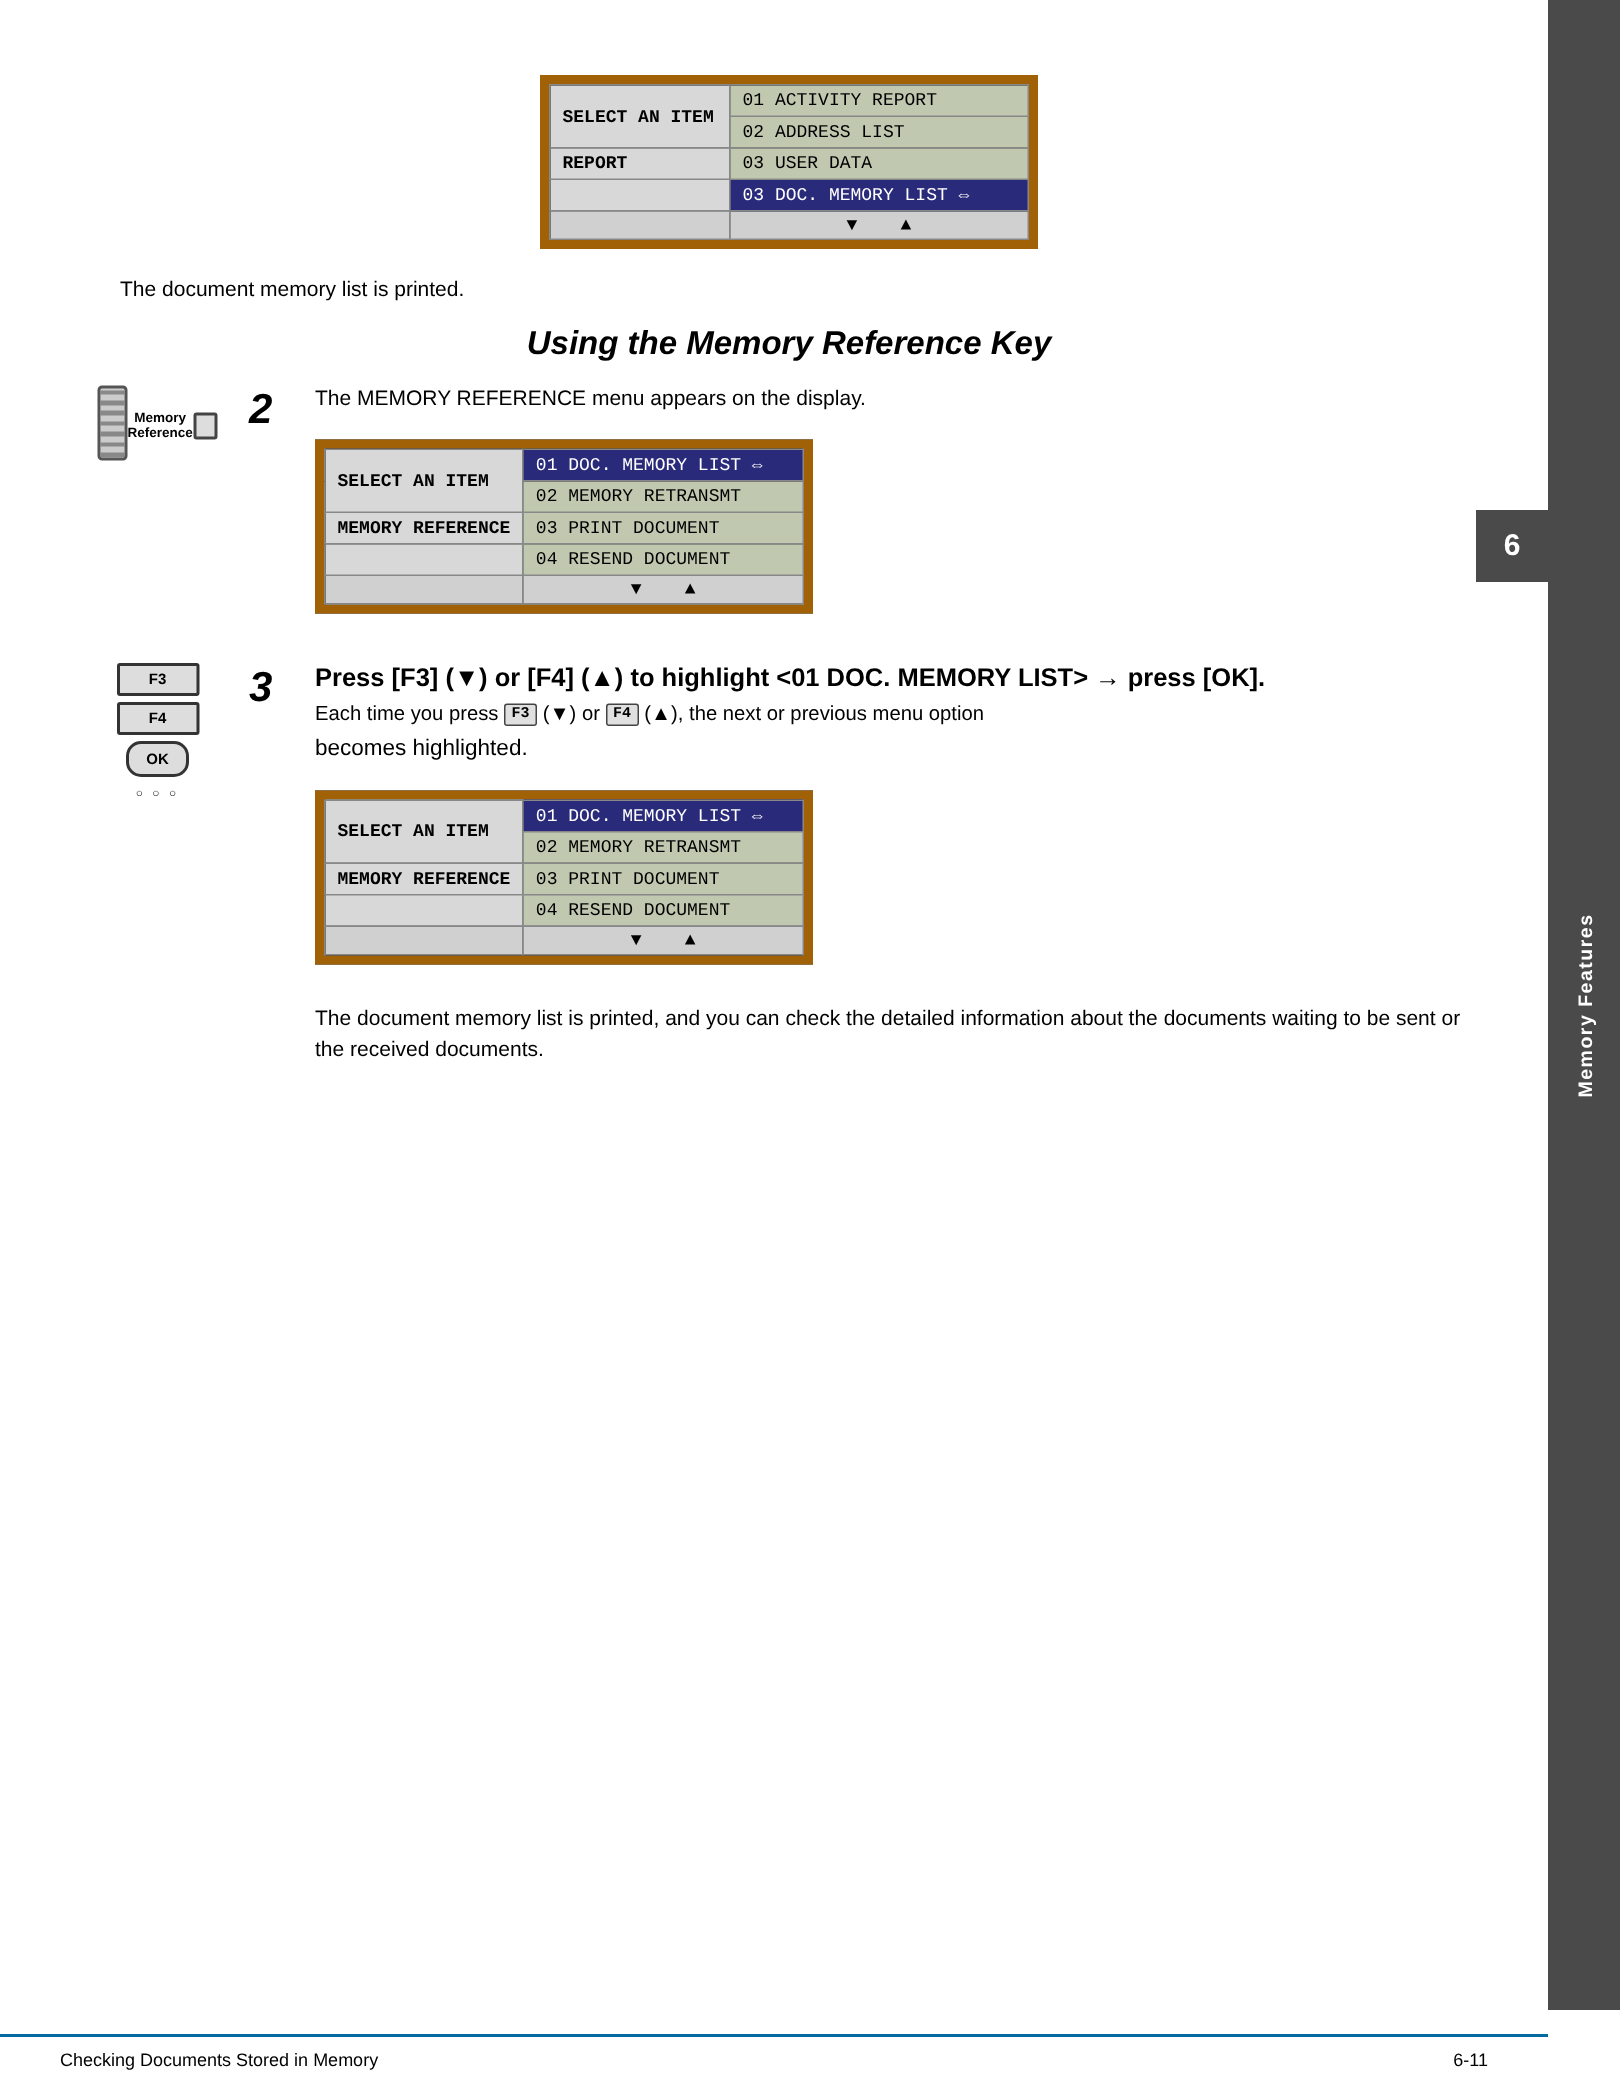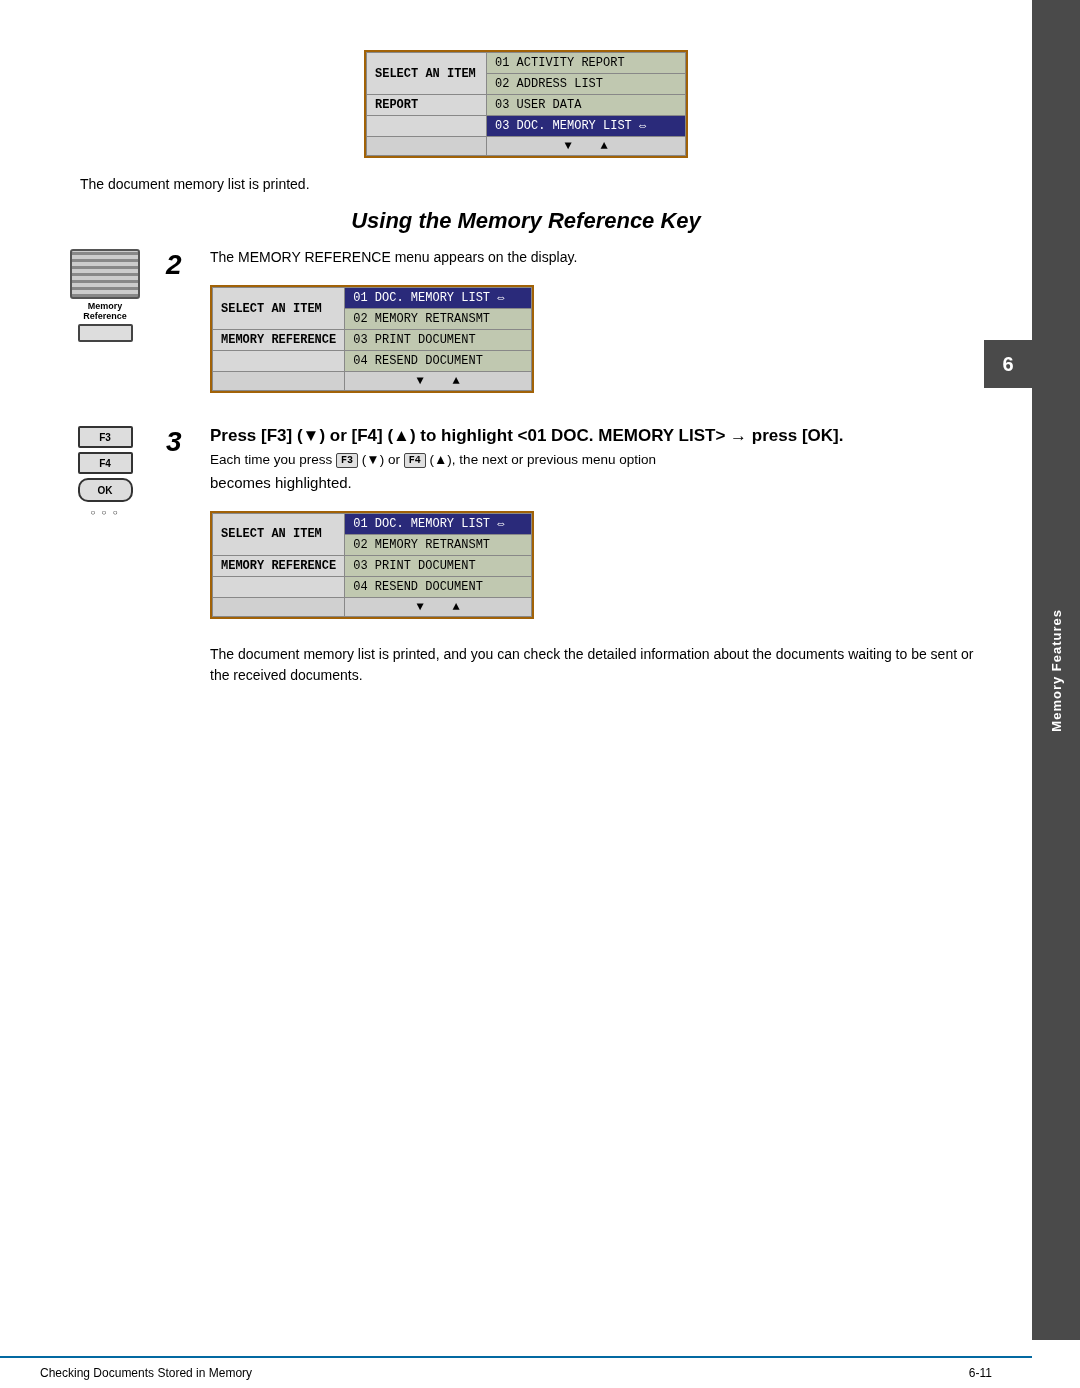--- a/index.html
+++ b/index.html
@@ -57,21 +57,21 @@
       height: 48px;
       display: flex;
       align-items: center;
       justify-content: center;
       font-size: 20px;
       font-weight: bold;
     }
 
     
     .lcd-display {
-      border: 2px solid #a16207;
+      border: 6px solid #a16207;
       display: inline-block;
       background: #000000;
       font-family: 'Courier New', monospace;
       font-size: 12px;
       margin: 10px 0;
     }
     .lcd-table {
       border-collapse: collapse;
       width: 320px;
     }
@@ -175,21 +175,21 @@
       font-weight: bold;
       font-family: Arial, sans-serif;
       display: inline-block;
       border-radius: 2px;
       vertical-align: middle;
     }
 
     
     .memory-ref-icon {
       display: flex;
-      flex-direction: column;
+      flex-direction: row;
       align-items: center;
       width: 80px;
     }
     .keyboard-icon {
       width: 70px;
       height: 50px;
       border: 2px solid #555;
       background: repeating-linear-gradient(
         0deg,
         #888 0px, #888 3px,
@@ -228,21 +228,21 @@
       border-radius: 2px;
       display: flex;
       align-items: center;
       justify-content: center;
       font-size: 10px;
       font-weight: bold;
     }
     .ok-btn {
       border: 2px solid #333;
       background: #ddd;
-      width: 55px;
+      width: 42px;
       height: 24px;
       border-radius: 10px;
       display: flex;
       align-items: center;
       justify-content: center;
       font-size: 10px;
       font-weight: bold;
     }
 
     

